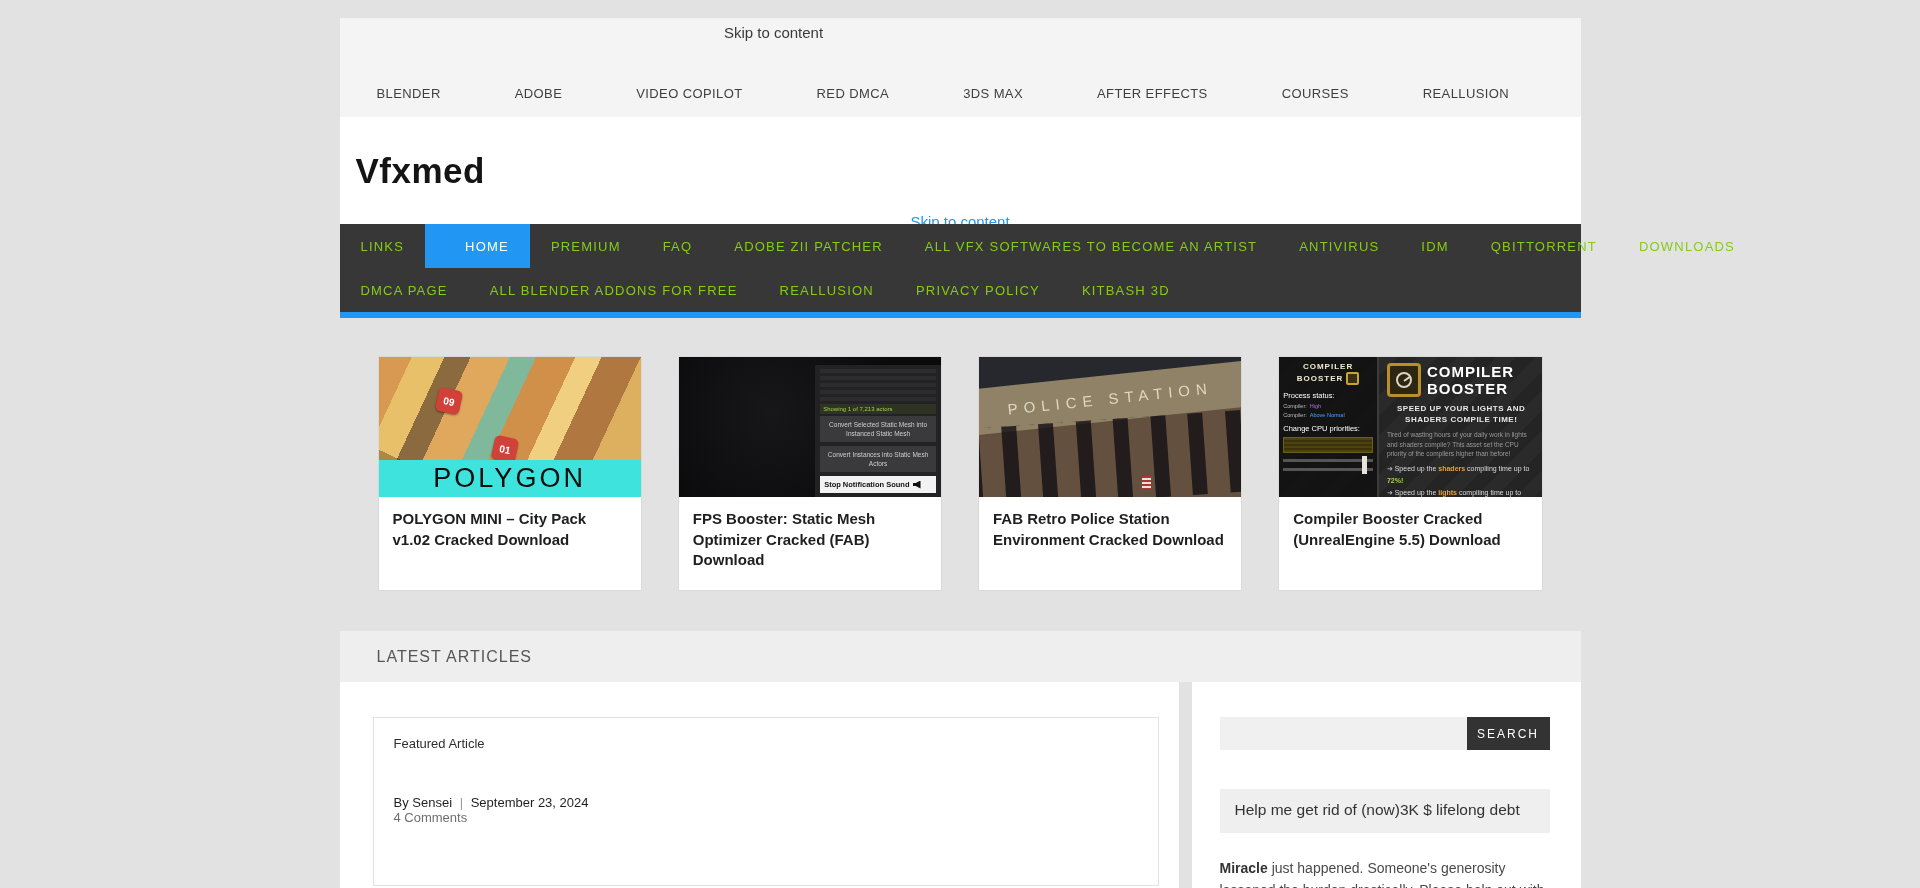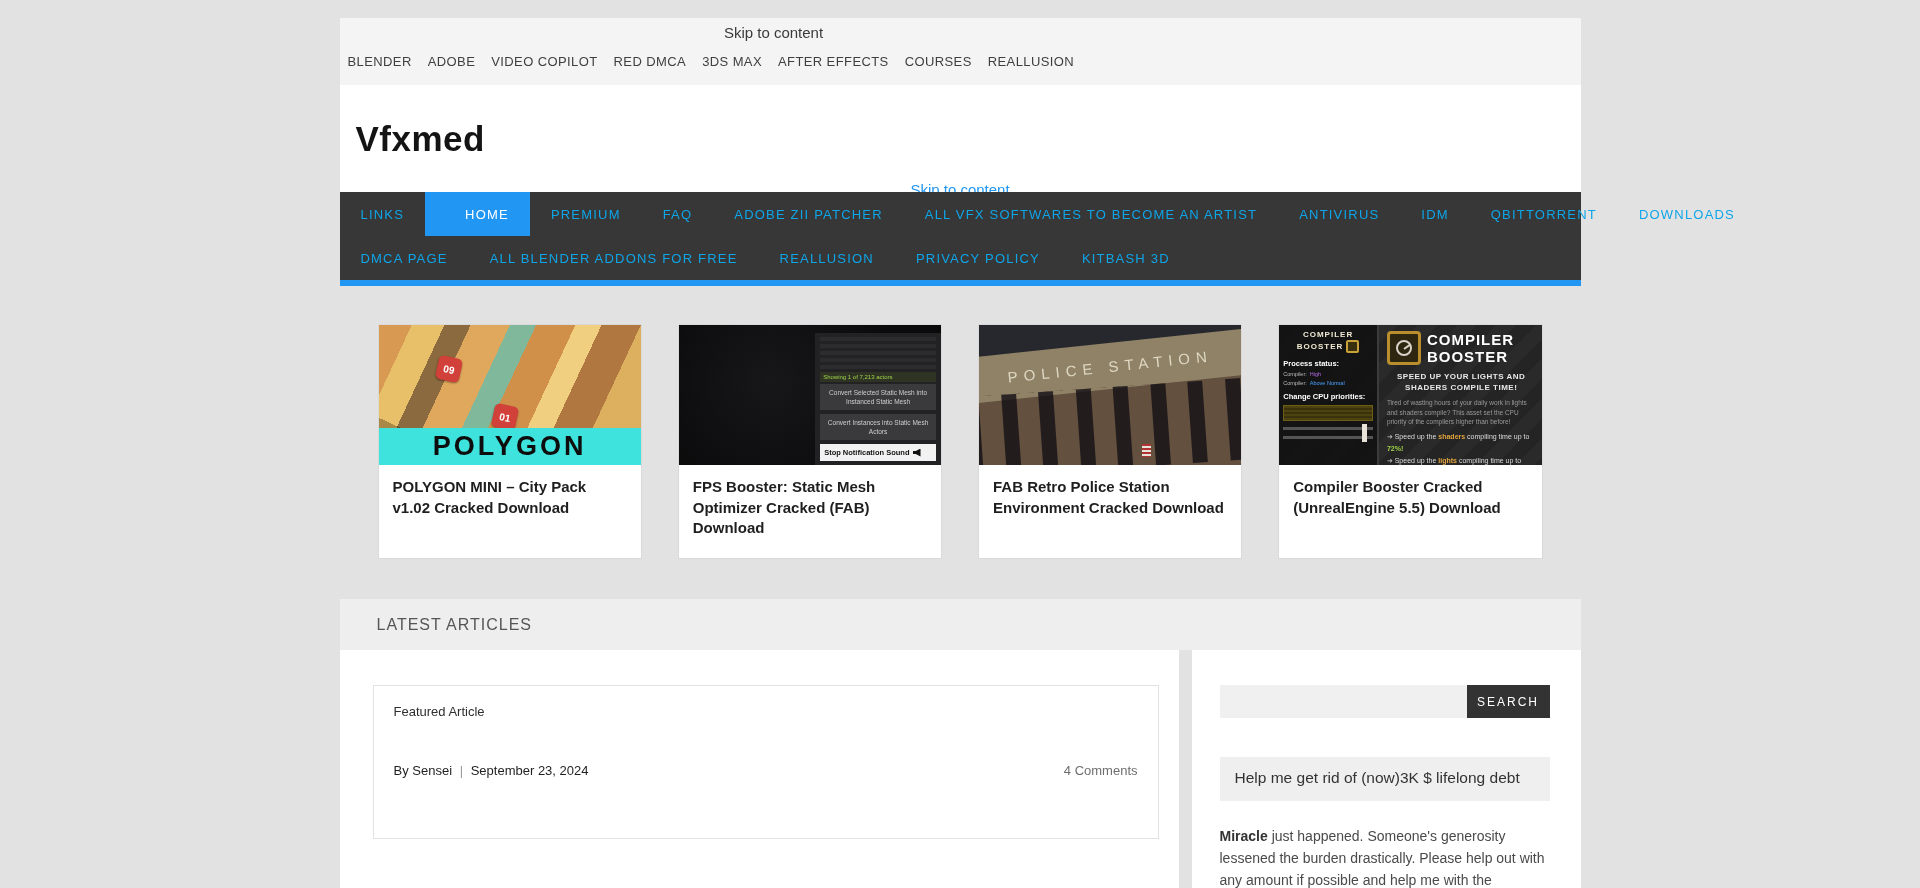--- a/index.html
+++ b/index.html
@@ -5,33 +5,33 @@
   * { box-sizing: border-box; margin: 0; padding: 0; }
   html,body { width:1920px; height:888px; overflow:hidden; }
   body { background:#e2e2e2; font-family:"Liberation Sans", sans-serif; }
   .container { width:1241px; margin:0 auto; }
 
   
   .topstrip { margin-top:18px; background:#f4f4f4; padding-top:6px; }
   .skiptop { display:block; width:max-content; margin-left:434px; transform:translateX(-50%);
              font-size:15px; color:#3a3a3a; text-decoration:none; }
   .topnav { display:flex; padding:13px 0 16px 0; }
-  .topnav a { padding:0 8px; font-size:13px; color:#3f3f3f; letter-spacing:.4px; text-decoration:none; }
+  .topnav a { padding:0 37px; font-size:13px; color:#3f3f3f; letter-spacing:.4px; text-decoration:none;margin-top:32px; }
 
   
   .header { background:#fff; height:107px; display:flex; align-items:center; padding-left:16px; }
   .logo { font-size:35px; font-weight:700; color:#141414; letter-spacing:.5px; text-decoration:none; }
 
   
   .navwrap { position:relative; }
   .skip2 { position:absolute; top:-11px; left:50%; transform:translateX(-50%);
            color:#2196f3; font-size:15px; text-decoration:none; z-index:1; }
   .mainnav { position:relative; z-index:2; background:#373737; }
   .navrow { display:flex; height:44px; }
-  .navrow a { display:flex; align-items:center; padding:0 21px; font-size:13px; color:#0ea5e9;
+  .navrow a { display:flex; align-items:center; padding:0 21px; font-size:13px; color:#84cc16;
               letter-spacing:1.2px; text-decoration:none; white-space:nowrap; }
   .navrow a.active { background:#2196f3; color:#fff;padding-left:40px; }
   .blueline { height:6px; background:#2196f3; }
 
   
   .cards { display:flex; gap:36px; padding:38px 38px 0 38px; }
   .card { flex:1; background:#fff; border:1px solid #d9d9d9; height:235px; overflow:hidden; }
   .cimg { display:block; position:relative; height:140px; overflow:hidden; text-decoration:none; }
   .ctitle { padding:12px 14px; font-size:15px; font-weight:700; color:#1f1f1f; line-height:1.38; cursor:pointer; }
 
@@ -42,21 +42,21 @@
       linear-gradient(115deg,#d89a52 0 10%,#e8c06a 10% 20%,#8a6a3e 20% 28%,#e0a85c 28% 40%,
         #7fb89a 40% 48%,#d0904a 48% 60%,#f0d080 60% 68%,#b07840 68% 80%,#ddb060 80% 100%),
       linear-gradient(25deg,rgba(60,40,20,.35) 0 18%,transparent 18% 52%,rgba(255,255,255,.25) 52% 60%,transparent 60%);
     background-blend-mode:multiply; }
   .hex { position:absolute; width:24px; height:24px; background:#d2403a; border-radius:5px;
          display:flex; align-items:center; justify-content:center; transform:rotate(12deg);
          color:#fff; font-size:10px; font-weight:700; box-shadow:0 1px 2px rgba(0,0,0,.4); }
   .hex1 { left:58px; top:32px; } .hex2 { left:114px; top:80px; }
   .pg-band { position:absolute; left:0; right:0; bottom:0; height:37px; background:#3fe3dd;
              display:flex; align-items:center; justify-content:center; }
-  .pg-band span { color:#0d0d0d; font-weight:700; font-size:27px; letter-spacing:3px; }
+  .pg-band span { color:#0d0d0d; font-weight:400; font-size:27px; letter-spacing:3px; }
 
   
   .cimg2 { background:radial-gradient(circle at 35% 40%, #17171a 0%, #0a0a0b 70%); }
   .fpanel { position:absolute; top:8px; bottom:0; right:0; width:48%; background:#222224; padding:4px 5px;
             display:flex; flex-direction:column; }
   .flist { height:42px; background:repeating-linear-gradient(180deg,#2c2c2e 0 4px,#222224 4px 7px); margin-bottom:3px; }
   .frow-green { font-size:6px; color:#9fd34a; background:#2e3324; padding:2px 3px; margin-bottom:2px; }
   .fbtn { font-size:6.5px; color:#cfcfcf; background:#3a3a3c; text-align:center; padding:4px 3px; margin-bottom:4px; line-height:1.4; }
   .fstop { margin-top:auto; background:#f2f2f2; color:#111; font-size:7.5px; font-weight:700;
            display:flex; align-items:center; gap:3px; padding:4px 4px; }
@@ -75,21 +75,21 @@
   .flagicon { position:absolute; left:62%; bottom:8px; width:9px; height:13px;
     background:repeating-linear-gradient(180deg,#b03434 0 2px,#e8e4da 2px 4px); }
 
   
   .cimg4 { background:repeating-linear-gradient(135deg,#242424 0 14px,#2a2a2a 14px 28px); display:flex;justify-content:center; }
   .cleft { width:38%; background:rgba(12,12,12,.72); border-right:2px solid #3c3c3c; padding:5px 4px;
            color:#e8e0c8; text-align:center; }
   .cleft .cb-mini { font-size:8px; font-weight:700; letter-spacing:1px; color:#f0ead2; line-height:1.3; }
   .chip-mini { display:inline-block; width:13px; height:13px; border:2px solid #c9a23a; background:#39300f;
                border-radius:2px; vertical-align:middle; margin-left:3px; }
-  .cleft .cb-sub { font-size:7.5px; font-weight:700; color:#fff; text-align:left; margin-top:6px; }
+  .cleft .cb-sub { font-size:7.5px; font-weight:400; color:#fff; text-align:left; margin-top:6px; }
   .cstat { display:flex; gap:3px; font-size:5.5px; text-align:left; margin-top:3px; align-items:center; }
   .cstat b { color:#bdbdbd; font-weight:400; }
   .v-purple { color:#b06ae8; } .v-blue { color:#4aa3ff; }
   .warnbox { margin-top:4px; height:16px; background:repeating-linear-gradient(180deg,#4d430f 0 2px,#3a320c 2px 4px);
              border:1px solid #6d5e17; }
   .slider { margin-top:6px; height:3px; background:#555; position:relative; }
   .slider::after { content:""; position:absolute; right:6px; top:-3px; width:5px; height:9px; background:#e8e4da; }
   .cright { flex:1; padding:6px 6px 4px 8px; color:#ddd; }
   .cright .lockup { display:flex; align-items:center; gap:6px; }
   .chip-big { width:34px; height:34px; border:3px solid #b98f2e; border-radius:4px; background:#2e2610;
@@ -107,21 +107,21 @@
   
   .band { margin-top:40px; height:51px; background:#eeeeee; display:flex; align-items:center;
           padding-left:37px; font-size:16px; letter-spacing:1px; color:#565656; }
 
   
   .mainrow { display:flex; align-items:stretch; }
   .mainpanel { width:839px; background:#fff; padding:35px 20px 60px 33px; min-height:600px; }
   .artcard { border:1px solid #e2e2e2; padding:18px 20px 60px 20px; }
   .kicker { font-size:13px; color:#2f2f2f; }
   .arttitle { margin-top:16px; font-size:30px; font-weight:400; color:#2d2d2d; line-height:1.27; max-width:725px; cursor:pointer; }
-  .meta { margin-top:44px; display:flex; justify-content:space-between; align-items:baseline; font-size:13px; color:#1f1f1f; }
+  .meta { margin-top:44px; display:flex; justify-content:space-between; align-items:baseline; font-size:13px; color:#1f1f1f;flex-direction:column; }
   .byline a { color:#1f1f1f; text-decoration:none; }
   .byline .sep { color:#9a9a9a; margin:0 4px; }
   .comments { color:#6e6e6e; text-decoration:none; }
 
   
   .sidebar { width:389px; margin-left:13px; background:#fff; padding:35px 31px 60px 28px; min-height:600px; }
   .searchrow { display:flex; height:33px; }
   .sinput { flex:1; background:#f0f0f0; border:0; padding:0 10px; font-size:14px; font-family:"Liberation Sans",sans-serif; }
   .sbtn { width:83px; background:#333; color:#fff; border:0; font-size:12px; letter-spacing:2px;
           font-family:"Liberation Sans",sans-serif; cursor:pointer; }

